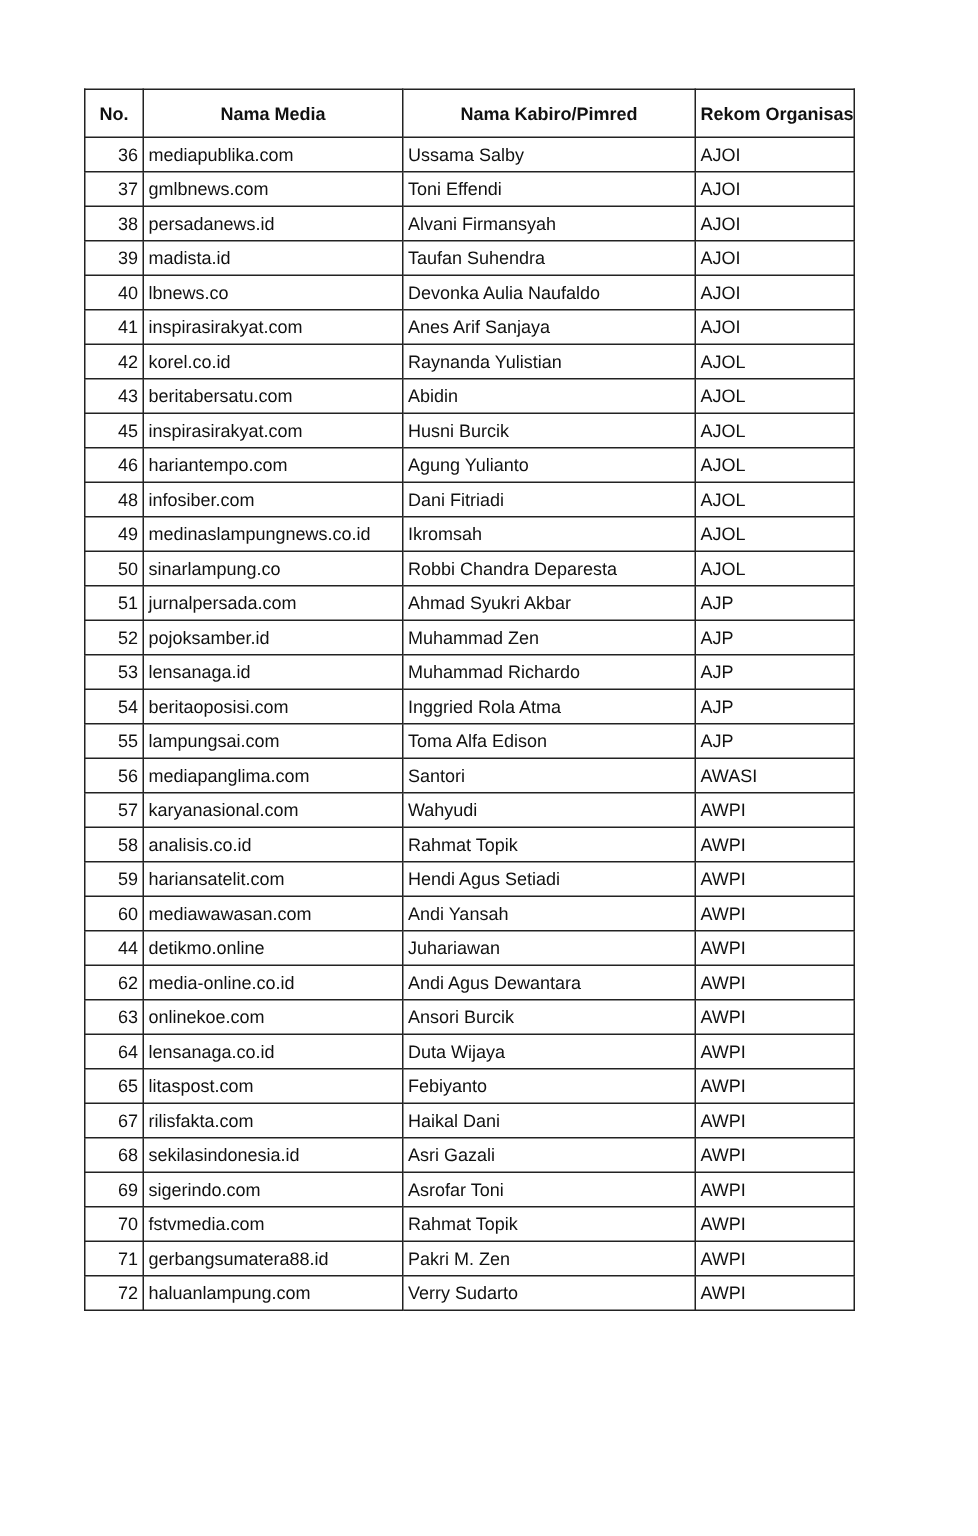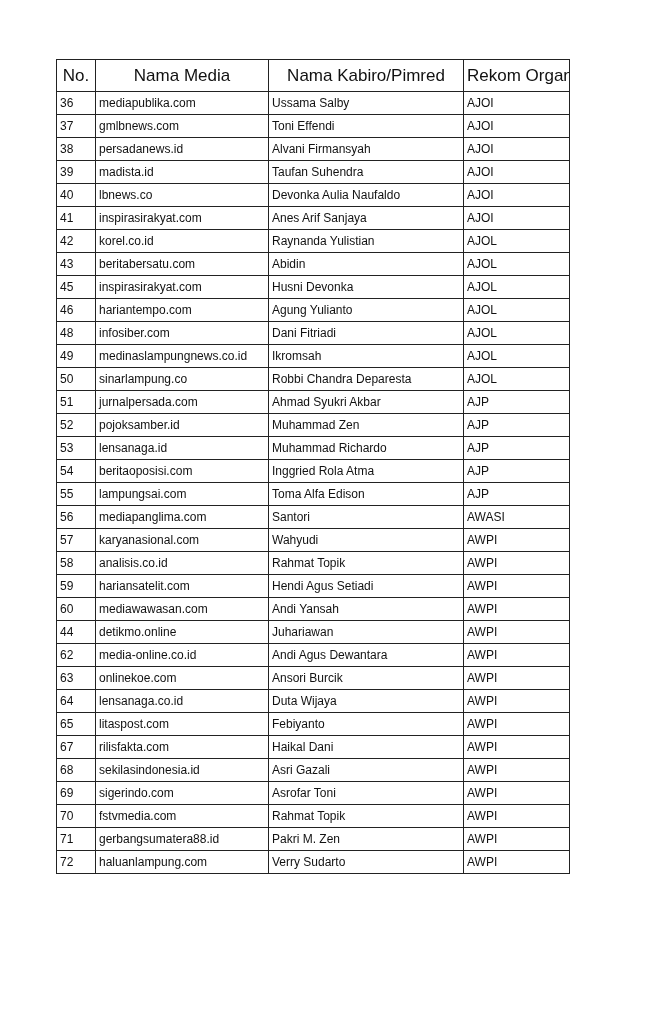--- a/index.html
+++ b/index.html
@@ -12,32 +12,32 @@
     font-size: 12px;
   }
   table.media-table th, table.media-table td {
     border: 1px solid #222;
     padding: 0 3px;
     white-space: nowrap;
     overflow: hidden;
   }
   table.media-table th {
     height: 31px;
-    font-weight: normal;
+    font-weight: bold;
     text-align: center;
-    font-size: 17px;
+    font-size: 12px;
     margin-left: 27px;
   }
   table.media-table th.col-rekom { text-align: left; padding-left: 3px; }
   table.media-table td { height: 22px; }
   col.c-no { width: 39px; }
   col.c-media { width: 173px; }
   col.c-kabiro { width: 195px; }
   col.c-rekom { width: 106px; }
-  td.cell-no { text-align: left; }
+  td.cell-no { text-align: right; }
 </style>
 </head>
 <body>
 
 <table class="media-table">
   <colgroup>
     <col class="c-no">
       <col class="c-media">
       <col class="c-kabiro">
       <col class="c-rekom">
@@ -95,21 +95,21 @@
       </tr>
       <tr>
         <td class="cell-no">43</td>
         <td class="cell-media">beritabersatu.com</td>
         <td class="cell-kabiro">Abidin</td>
         <td class="cell-rekom">AJOL</td>
       </tr>
       <tr>
         <td class="cell-no">45</td>
         <td class="cell-media">inspirasirakyat.com</td>
-        <td class="cell-kabiro">Husni Devonka</td>
+        <td class="cell-kabiro">Husni Burcik</td>
         <td class="cell-rekom">AJOL</td>
       </tr>
       <tr>
         <td class="cell-no">46</td>
         <td class="cell-media">hariantempo.com</td>
         <td class="cell-kabiro">Agung Yulianto</td>
         <td class="cell-rekom">AJOL</td>
       </tr>
       <tr>
         <td class="cell-no">48</td>

